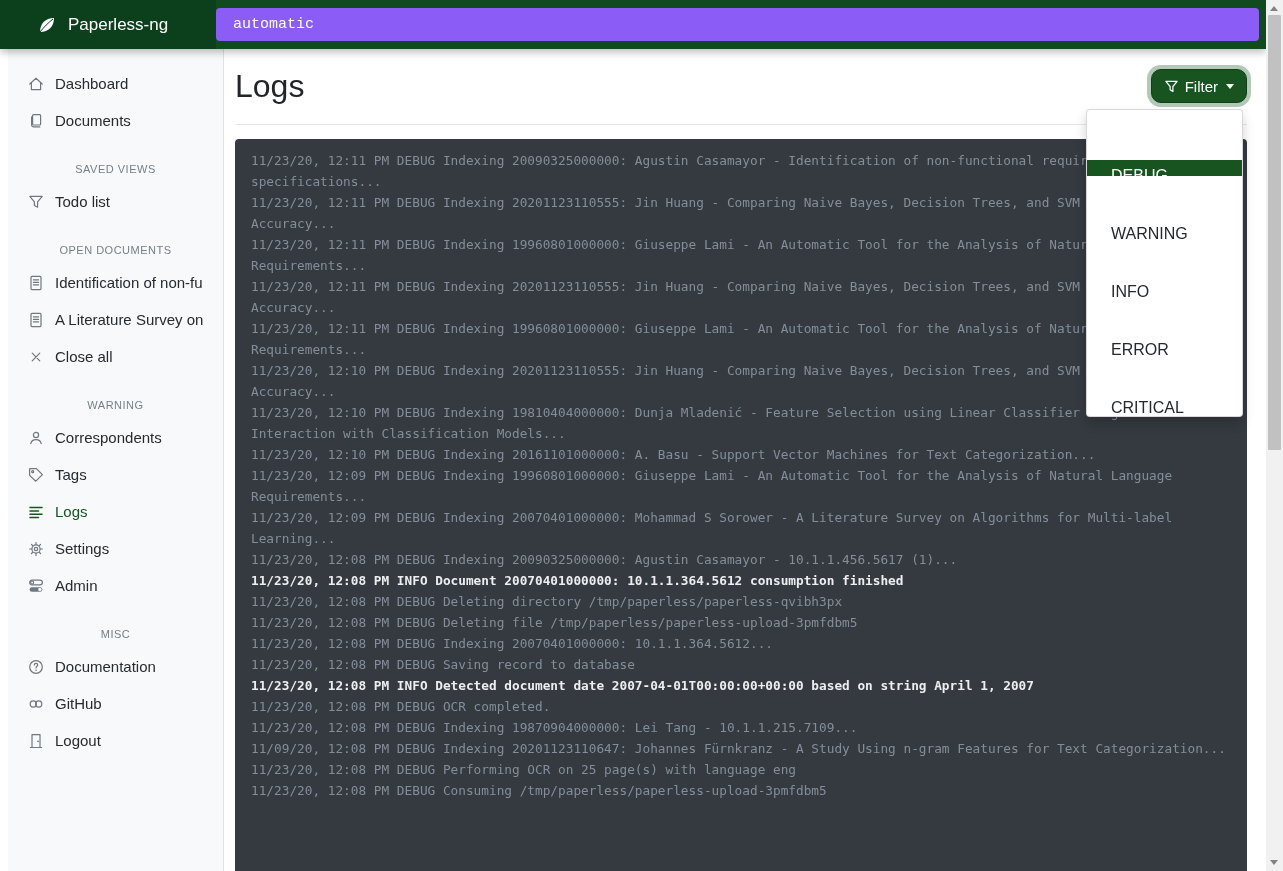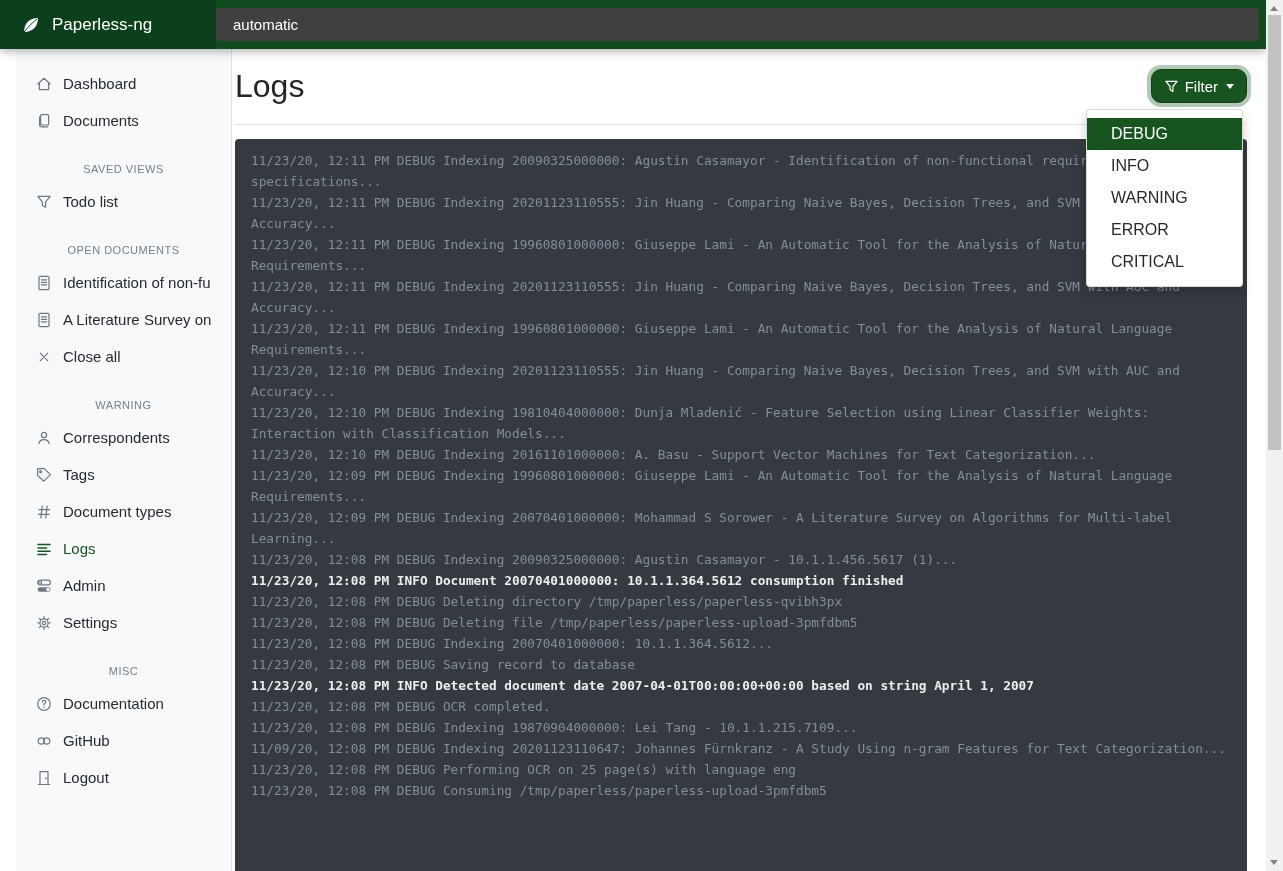--- a/index.html
+++ b/index.html
@@ -5,28 +5,28 @@
   * { box-sizing: border-box; margin: 0; padding: 0; }
   html,body { width:1283px; height:871px; overflow:hidden; }
   body { font-family: "Liberation Sans", sans-serif; background:#fff; }
   .viewport { position:relative; width:1283px; height:871px; overflow:hidden; }
 
   
   .navbar { position:absolute; top:0; left:0; width:1266px; height:49px;
             background:#114a1e; display:flex; align-items:center; z-index:30;
             box-shadow:0 3px 8px rgba(0,0,0,.28); }
   .brand { width:216px; height:49px; background:#0c401c; display:flex; align-items:center;
-           gap:10px; padding-left:20px; flex:0 0 216px; }
+           gap:10px; padding-left:36px; flex:0 0 216px; }
   .brand-title { color:#fff; font-size:17px; }
-  .search-input { flex:1; height:33px; margin:8px 7px 8px 0; background:#404040;
+  .search-input { flex:1; height:33px; margin:8px 7px 8px 0; background:#8b5cf6;
                   border:none; border-radius:4px; color:#fff; font-size:15px;
-                  padding:0 17px; font-family:Liberation Sans, sans-serif; outline:none; }
-
-  
-  .sidebar { position:absolute; top:49px; left:16px; width:216px; bottom:0;
+                  padding:0 17px; font-family:Liberation Mono, monospace; outline:none; }
+
+  
+  .sidebar { position:absolute; top:49px; left:8px; width:216px; bottom:0;
              background:#f8f9fa; border-right:1px solid #dee2e6; padding-top:16px; z-index:5; }
   .nav-item { display:flex; align-items:center; gap:11px; height:37px; padding:0 20px;
               font-size:15px; color:#262b30; cursor:pointer; }
   .nav-item .icn { width:16px; height:16px; flex:0 0 16px; color:#6f7780; display:flex; align-items:center; justify-content:center; }
   .nav-item.active { color:#17541f; }
   .nav-item.active .icn { color:#17541f; }
   .nav-label { white-space:nowrap; overflow:hidden; }
   .section-title { padding:24px 20px 8px; font-size:11px; color:#75808a; letter-spacing:.5px;text-align:center; }
 
   
@@ -46,21 +46,21 @@
             padding:11px 16px; overflow:hidden;
             font-family:"DejaVu Sans Mono", monospace; font-size:12.75px; line-height:21px; }
   .log-line { white-space:pre-wrap; }
   .log-line.DEBUG { color:#848d99; }
   .log-line.INFO  { color:#eceef0; font-weight:bold; }
 
   
   .dropdown { position:absolute; left:1086px; top:109px; width:157px; background:#fff;
               border:1px solid rgba(0,0,0,.15); border-radius:4px; padding:8px 0;
               box-shadow:0 6px 12px rgba(0,0,0,.18); z-index:40; overflow:hidden; }
-  .dd-item { height:32px; line-height:32px; padding:0 24px; font-size:16px; color:#24292e; cursor:pointer; }
+  .dd-item { height:16px; line-height:32px; padding:0 24px; font-size:16px; color:#24292e; cursor:pointer;margin-top:42px; }
   .dd-item.active { background:#17541f; color:#fff; }
 
   
   .scrollbar { position:absolute; right:0; top:0; width:17px; height:871px; background:#f1f1f1; z-index:50; }
   .sb-thumb { position:absolute; left:2px; top:15px; width:13px; height:435px; background:#c1c1c1; border-radius:1px; }
   .sb-up, .sb-down { position:absolute; left:4px; width:0; height:0;
                      border-left:4.5px solid transparent; border-right:4.5px solid transparent; }
   .sb-up   { top:6px;    border-bottom:5px solid #828282; }
   .sb-down { bottom:6px; border-top:5px solid #828282; }
 
@@ -150,56 +150,48 @@
       </div>
       <div class="nav-item">
         <span class="icn">
           <svg width="16" height="16" viewBox="0 0 16 16">
             <path d="M1.6 8.4 V2.1 a.5 .5 0 0 1 .5 -.5 H8.4 L14.4 7.6 L7.8 14.2 Z" fill="none" stroke="currentColor" stroke-width="1.2" stroke-linejoin="round" stroke-linecap="round"></path>
             <circle cx="4.7" cy="4.7" r="1" fill="none" stroke="currentColor" stroke-width="1.2" stroke-linejoin="round" stroke-linecap="round"></circle>
           </svg>
         </span>
         <span class="nav-label">Tags</span>
       </div>
-      <div class="nav-item">
-        <span class="icn">
-          <svg width="16" height="16" viewBox="0 0 16 16">
-            <path d="M6.2 2 L4.8 14 M11.2 2 L9.8 14 M2.9 5.6 H13.6 M2.4 10.4 H13.1" fill="none" stroke="currentColor" stroke-width="1.2" stroke-linejoin="round" stroke-linecap="round"></path>
-          </svg>
-        </span>
-        <span class="nav-label">Document types</span>
-      </div>
       <div class="nav-item active">
         <span class="icn">
           <svg width="16" height="16" viewBox="0 0 16 16">
             <path d="M2 3.6 H14 M2 6.9 H10.5 M2 10.2 H14 M2 13.5 H10.5" fill="none" stroke="currentColor" stroke-width="1.5" stroke-linecap="round"></path>
           </svg>
         </span>
         <span class="nav-label">Logs</span>
+      </div>
+      <div class="nav-item">
+        <span class="icn">
+          <svg width="16" height="16" viewBox="0 0 16 16">
+            <circle cx="8" cy="8" r="4.1" fill="none" stroke="currentColor" stroke-width="1.2" stroke-linejoin="round" stroke-linecap="round"></circle>
+            <circle cx="8" cy="8" r="1.7" fill="none" stroke="currentColor" stroke-width="1.2" stroke-linejoin="round" stroke-linecap="round"></circle>
+            <path d="M8 1.6 V3.4 M8 12.6 V14.4 M1.6 8 H3.4 M12.6 8 H14.4 M3.5 3.5 L4.7 4.7 M11.3 11.3 L12.5 12.5 M12.5 3.5 L11.3 4.7 M4.7 11.3 L3.5 12.5" fill="none" stroke="currentColor" stroke-width="1.2" stroke-linejoin="round" stroke-linecap="round"></path>
+          </svg>
+        </span>
+        <span class="nav-label">Settings</span>
       </div>
       <div class="nav-item">
         <span class="icn">
           <svg width="16" height="16" viewBox="0 0 16 16">
             <rect x="1.6" y="2.2" width="12.8" height="4.6" rx="2.3" fill="none" stroke="currentColor" stroke-width="1.2" stroke-linejoin="round" stroke-linecap="round"></rect>
             <circle cx="4.1" cy="4.5" r="1.5" fill="none" stroke="currentColor" stroke-width="1.2" stroke-linejoin="round" stroke-linecap="round"></circle>
             <rect x="1.6" y="9.2" width="12.8" height="4.6" rx="2.3" fill="currentColor"></rect>
             <circle cx="11.9" cy="11.5" r="1.7" fill="#f8f9fa"></circle>
           </svg>
         </span>
         <span class="nav-label">Admin</span>
-      </div>
-      <div class="nav-item">
-        <span class="icn">
-          <svg width="16" height="16" viewBox="0 0 16 16">
-            <circle cx="8" cy="8" r="4.1" fill="none" stroke="currentColor" stroke-width="1.2" stroke-linejoin="round" stroke-linecap="round"></circle>
-            <circle cx="8" cy="8" r="1.7" fill="none" stroke="currentColor" stroke-width="1.2" stroke-linejoin="round" stroke-linecap="round"></circle>
-            <path d="M8 1.6 V3.4 M8 12.6 V14.4 M1.6 8 H3.4 M12.6 8 H14.4 M3.5 3.5 L4.7 4.7 M11.3 11.3 L12.5 12.5 M12.5 3.5 L11.3 4.7 M4.7 11.3 L3.5 12.5" fill="none" stroke="currentColor" stroke-width="1.2" stroke-linejoin="round" stroke-linecap="round"></path>
-          </svg>
-        </span>
-        <span class="nav-label">Settings</span>
       </div>
       <div class="section-title">MISC</div>
       <div class="nav-item">
         <span class="icn">
           <svg width="16" height="16" viewBox="0 0 16 16">
             <circle cx="8" cy="8" r="6.3" fill="none" stroke="currentColor" stroke-width="1.2" stroke-linejoin="round" stroke-linecap="round"></circle>
             <path d="M6.3 6.1 C6.3 4.9 7 4.3 8 4.3 C9 4.3 9.7 4.9 9.7 5.9 C9.7 7.3 8 7.3 8 8.9" fill="none" stroke="currentColor" stroke-width="1.2" stroke-linejoin="round" stroke-linecap="round"></path>
             <circle cx="8" cy="11.3" r=".8" fill="currentColor"></circle>
           </svg>
         </span>
@@ -261,22 +253,22 @@
         <div class="log-line DEBUG">11/23/20, 12:08 PM DEBUG OCR completed.</div>
         <div class="log-line DEBUG">11/23/20, 12:08 PM DEBUG Indexing 19870904000000: Lei Tang - 10.1.1.215.7109...</div>
         <div class="log-line DEBUG">11/09/20, 12:08 PM DEBUG Indexing 20201123110647: Johannes Fürnkranz - A Study Using n-gram Features for Text Categorization...</div>
         <div class="log-line DEBUG">11/23/20, 12:08 PM DEBUG Performing OCR on 25 page(s) with language eng</div>
         <div class="log-line DEBUG">11/23/20, 12:08 PM DEBUG Consuming /tmp/paperless/paperless-upload-3pmfdbm5</div>
       </div>
   </main>
 
   <div class="dropdown" id="dropdown">
       <div class="dd-item active">DEBUG</div>
+      <div class="dd-item">WARNING</div>
       <div class="dd-item">INFO</div>
-      <div class="dd-item">WARNING</div>
       <div class="dd-item">ERROR</div>
       <div class="dd-item">CRITICAL</div>
     </div>
 
   <div class="scrollbar">
     <div class="sb-up"></div>
     <div class="sb-thumb"></div>
     <div class="sb-down"></div>
   </div>
 

